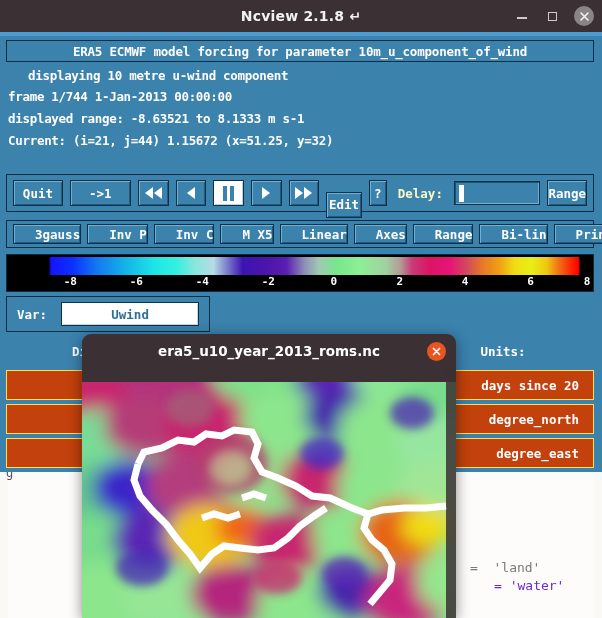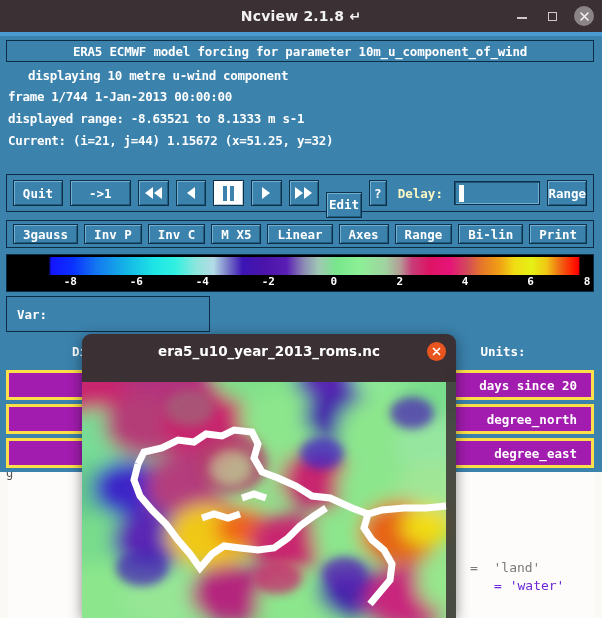--- a/index.html
+++ b/index.html
@@ -136,21 +136,21 @@
   .delay-field {
     width: 108px; height: 24px; background: #3b82ad;
     border: 1px solid #0f3148;
     box-shadow: inset 1px 1px 0 #1d5274, inset -1px -1px 0 #6fb0d6;
     position: relative; box-sizing: border-box; cursor: text;
   }
   .caret {
     position:absolute; left:4px; top:3px; width:5px; height:17px; background:#ffffff;
   }
 
-  .tb2 .btn { height: 20px; flex: 1 1 auto; }
+  .tb2 .btn { height: 20px; flex: 1 1 auto; padding-left: 21px; }
 
   
   .gl { display:flex; align-items:center; gap:1px; }
   .tri-l { width:0;height:0;border-top:6px solid transparent;border-bottom:6px solid transparent;border-right:8px solid #fff; }
   .tri-r { width:0;height:0;border-top:6px solid transparent;border-bottom:6px solid transparent;border-left:8px solid #fff; }
   .bar2 { display:flex; gap:3px; }
   .bar2 i { display:block; width:4px; height:15px; background:#3b82ad; }
 
   
   .cbar-wrap {
@@ -192,21 +192,21 @@
   .dr1 { top:34px; }
   .dr2 { top:68px; }
   .dr3 { top:102px; }
   .cell {
     position:absolute; height:30px; box-sizing:border-box;
     display:flex; align-items:center;
     color:#fff; font-weight:bold; font-size:12.5px;
     font-family:"DejaVu Sans Mono", monospace;
   }
   .cell-framed {
-    border:3px solid #fde047; background:#a21caf;
+    border:1px solid #fde047; background:#c2410c;
   }
   .c-dim { left:0; width:118px; justify-content:flex-end; padding-right:22px; }
   .c-units { left:406px; width:182px; justify-content:center; }
   .c-dim-v { left:0; width:258px; justify-content:flex-end; padding-right:20px; }
   .c-units-v { left:330px; width:258px; justify-content:flex-end; padding-right:14px; }
 
   
   .popup {
     position:absolute; left:82px; top:334px; width:374px; height:284px;
     background:#3b3034; border-radius:9px 9px 0 0;
@@ -371,20 +371,21 @@
           <span class="tk" style="left:55.6%">0</span>
           <span class="tk" style="left:66.9%">2</span>
           <span class="tk" style="left:78.1%">4</span>
           <span class="tk" style="left:89.3%">6</span>
           <span class="tk" style="left:99.0%">8</span>
         </div>
       </div>
 
       <div class="varbox">
         <span class="lbl">Var:</span>
+        <div class="var-btn">Uwind</div>
       </div>
 
       <div class="dimtable">
         <div class="dimrow dr0">
           <div class="cell c-dim">Dim:</div>
           <div class="cell c-units">Units:</div>
         </div>
         <div class="dimrow dr1">
           <div class="cell cell-framed c-dim-v">Scan:</div>
           <div class="cell cell-framed c-units-v">days since 20</div>

